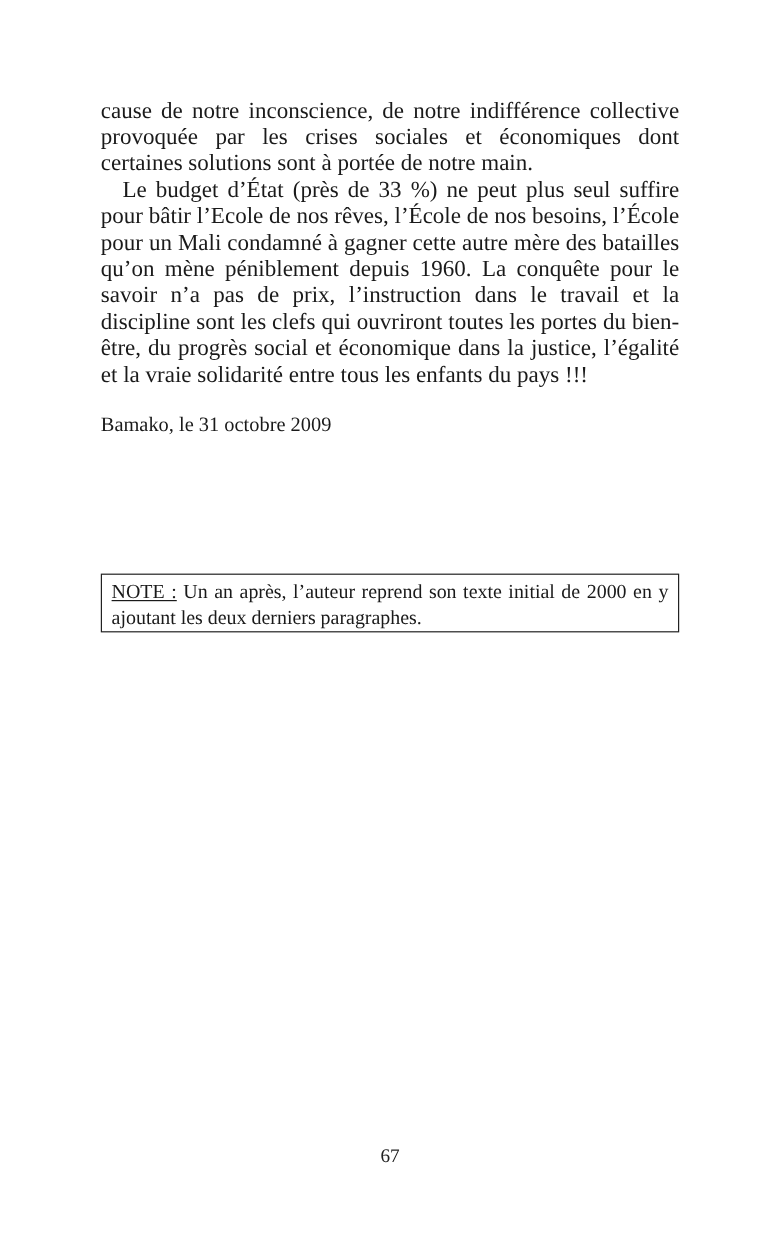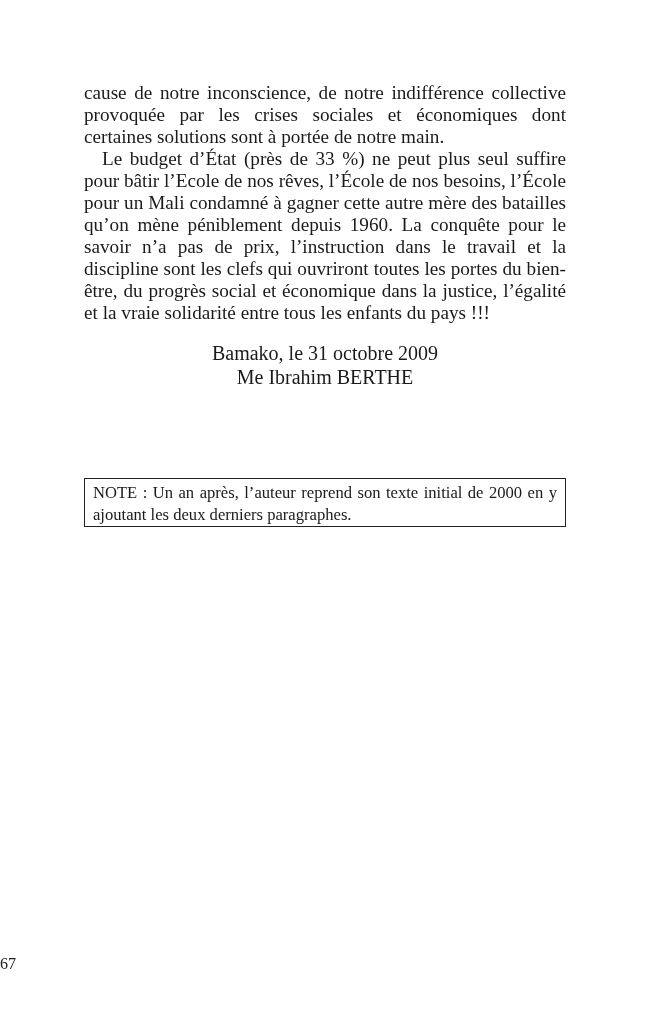--- a/index.html
+++ b/index.html
@@ -30,61 +30,61 @@
       hyphens: none;
     }
     .para.indent {
       text-indent: 18px;
     }
     .bold {
       font-weight: normal;
     }
     .signature {
       margin-top: 18px;
-      text-align: center;
-      font-size: 20px;
+      text-align: left;
+      font-size: 17px;
       line-height: 23.6px;
     }
     .signature div {
       display: block;
     }
     .note-box {
       position: absolute;
       left: 84px;
       top: 478px;
       width: 482px;
       height: 49px;
       box-sizing: border-box;
       border: 1.3px solid #222;
       padding: 3px 8px 0 8px;
       font-size: 16.6px;
       line-height: 21.5px;
       text-align: justify;
       text-align-last: left;
     }
     .note-label {
+      text-decoration: underline;
       text-underline-offset: 2px;
     }
     .page-number {
       position: absolute;
       top: 955px;
       left: 0;
       width: 650px;
-      text-align: left;
+      text-align: center;
       font-size: 16px;
       color: #222;
     }
   </style>
 </head>
 <body>
 
 <div class="page">
   <p class="para">cause de notre inconscience, de notre indifférence collective provoquée par les crises sociales et économiques dont certaines solutions sont à portée de notre main.</p>
   <p class="para indent"><span>Le budget d’État (près de 33 %) ne peut plus seul suffire pour bâtir l’Ecole de nos rêves, l’École de nos besoins, l’École pour un Mali condamné à gagner cette autre mère des batailles qu’on mène péniblement depuis 1960. </span><span class="bold">La conquête pour le savoir n’a pas de prix, l’instruction dans le travail et la discipline sont les clefs qui ouvriront toutes les portes du bien-être, du progrès social et économique dans la justice, l’égalité et la vraie solidarité entre tous les enfants du pays !!!</span></p>
   <div class="signature">
     <div>Bamako, le 31 octobre 2009</div>
-    <div>Me Ibrahim BERTHE</div>
   </div>
 </div>
 
 <div class="note-box"><span class="note-label">NOTE :</span><span> Un an après, l’auteur reprend son texte initial de 2000 en y ajoutant les deux derniers paragraphes.</span></div>
 
 <div class="page-number">67</div>
 
 </body></html>

